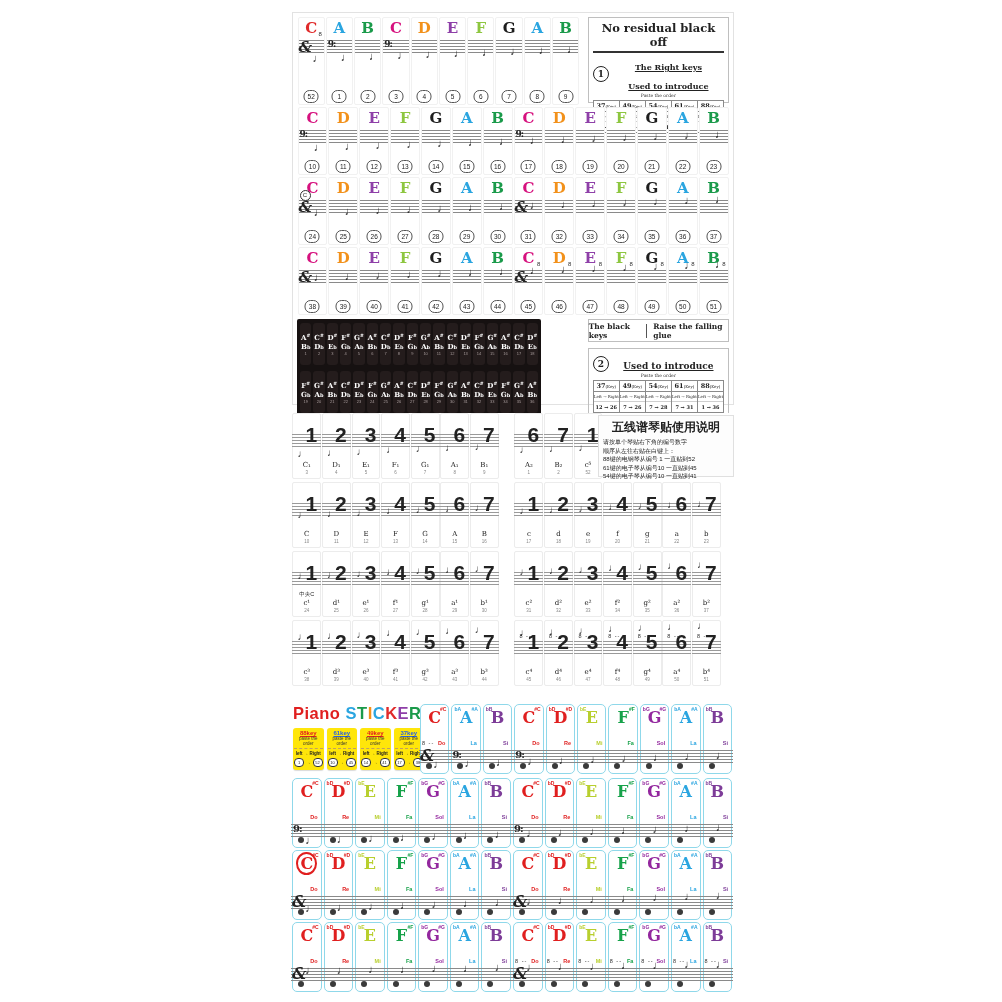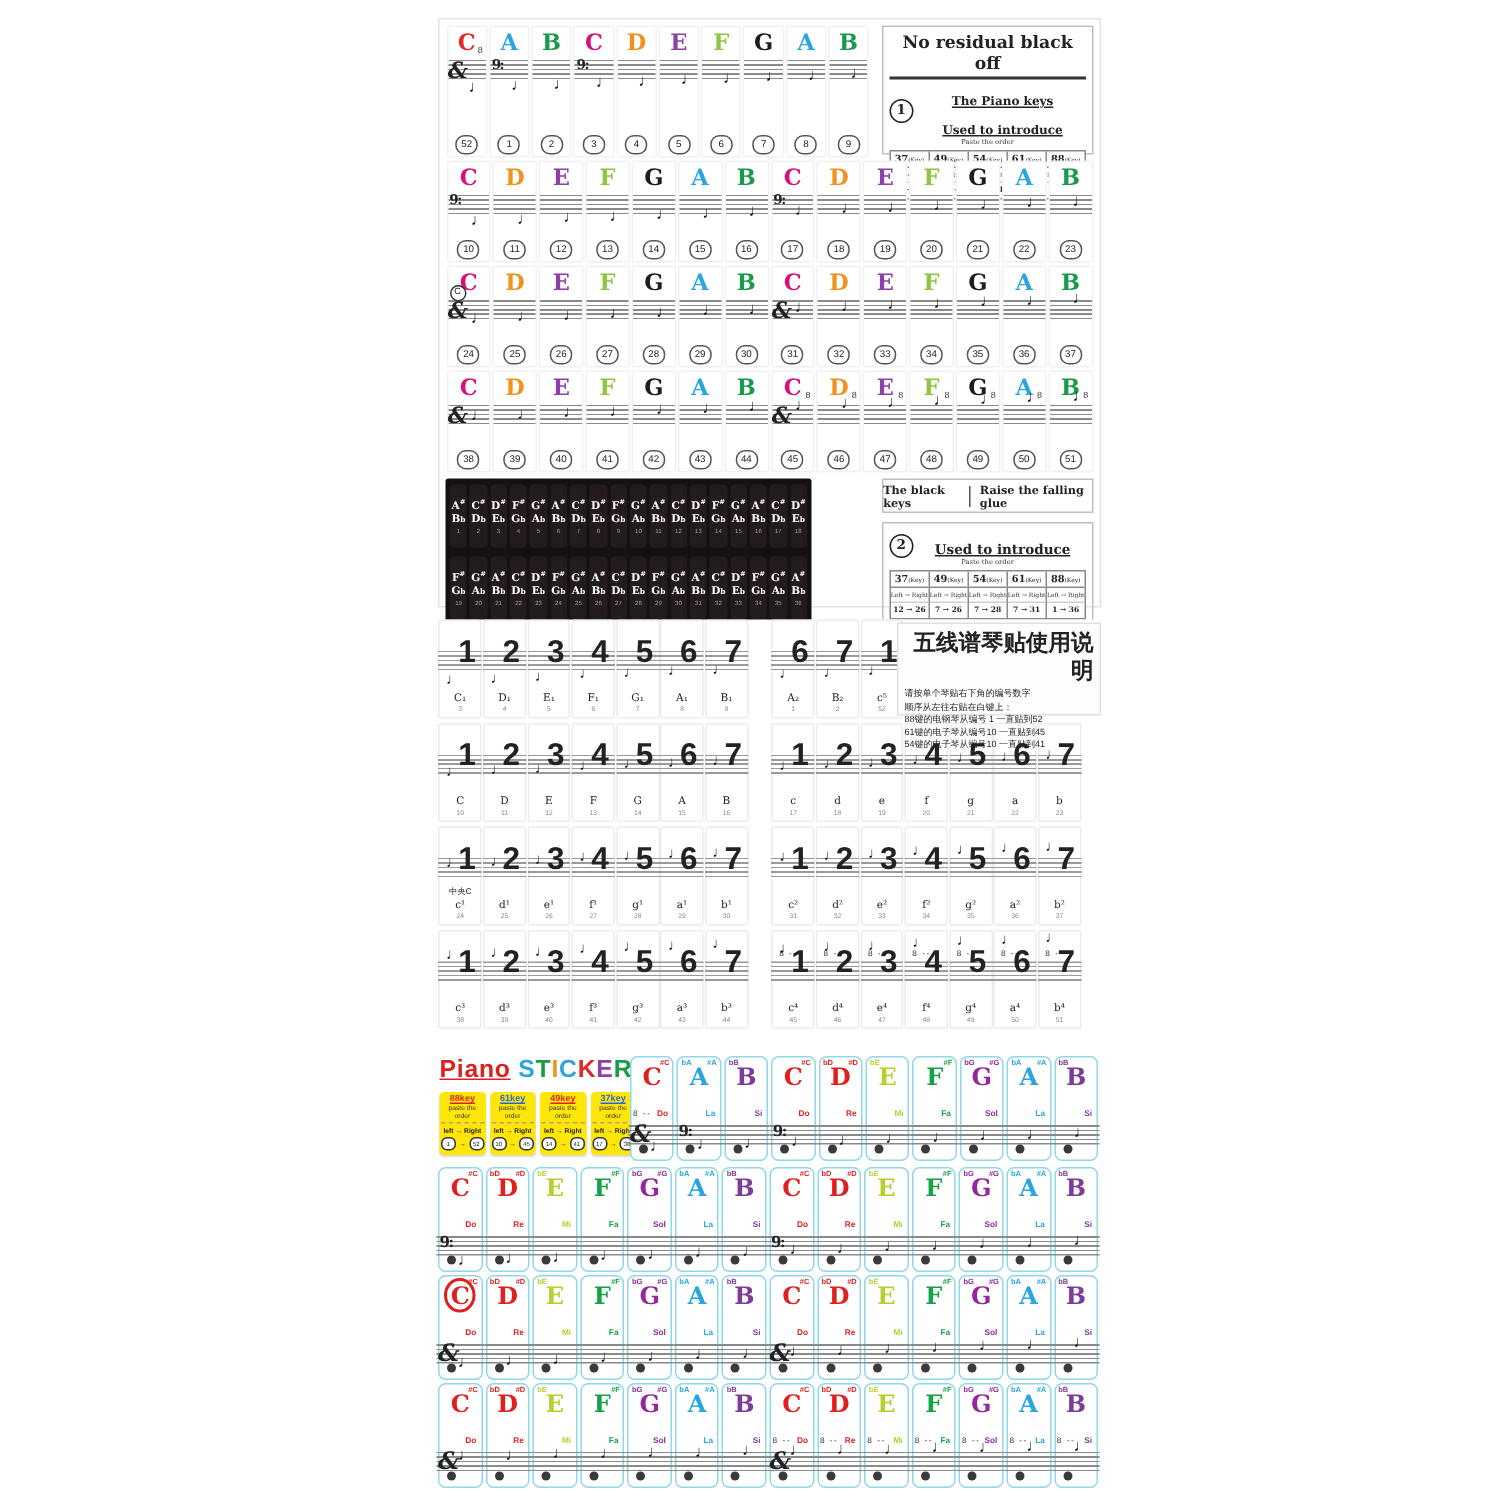--- a/index.html
+++ b/index.html
@@ -57,21 +57,21 @@
   .mgap{width:15px;}
   .mcell{position:relative;width:26.8px;height:64px;border:1px solid #ececec;background:#fff;margin:0 .4px;border-radius:2px;}
   .mstaff{position:absolute;left:-1px;right:-1px;top:20px;height:13px;background:repeating-linear-gradient(to bottom,#9a9a9a 0 1px,transparent 1px 3px);}
   .mnum{position:absolute;right:3px;top:10px;font-size:21px;font-weight:bold;line-height:22px;color:#222;}
   .mnote{position:absolute;left:4px;font-size:10px;line-height:0;color:#111;}
   .m8{position:absolute;left:4px;top:12px;font-size:5.5px;color:#333;letter-spacing:1px;}
   .mlabel{position:absolute;bottom:9px;width:100%;text-align:center;font-family:"DejaVu Serif",serif;font-size:7px;color:#222;}
   .mpos{position:absolute;bottom:3px;width:100%;text-align:center;font-size:4.5px;color:#888;}
   .mmc{position:absolute;bottom:18px;width:100%;text-align:center;font-size:5.5px;color:#222;}
   .instr{position:absolute;right:0;top:2px;width:136px;height:62px;border:1px solid #e0e0e0;background:#fdfdfd;padding:3px 4px;box-sizing:border-box;}
-  .instr-title{font-weight:bold;font-size:15px;text-align:right;margin-bottom:2px;}
+  .instr-title{font-weight:bold;font-size:12px;text-align:center;margin-bottom:2px;}
   .instr-line{font-size:6px;line-height:8.6px;color:#222;}
   
   .s3{left:291px;top:700px;width:442px;height:294px;}
   .s3head{position:absolute;left:2px;top:4px;width:126px;height:70px;}
   .s3title{font-weight:bold;font-size:16.5px;letter-spacing:.5px;white-space:nowrap;}
   .kbgrid{display:flex;gap:3px;margin-top:5px;}
   .kbox{flex:1;background:#ffe60a;border-radius:3px;padding:2px 1px 3px;text-align:center;box-shadow:0 1px 1px rgba(0,0,0,.15);}
   .kbl{font-weight:bold;font-size:6px;text-decoration:underline;}
   .kbt{font-size:4.5px;color:#333;border-bottom:1px dashed #c0a060;padding-bottom:2px;margin-bottom:2px;}
   .kbd{font-size:4.5px;color:#222;font-weight:bold;}
@@ -172,21 +172,21 @@
               <span class="note" style="left: 55%; top: 9px;">♩</span>
             </div>
             <div class="wnum">9</div>
           </div>
         </div>
       <div class="iw">
         <div class="glue">No residual black off</div>
         <div class="intro">
           <span class="badge">1</span>
           <span class="introtxt">
-            <span class="il">The Piano keys</span><br>
+            <span class="il">The Right keys</span><br>
             <span class="il">Used to introduce</span>
           </span>
         </div>
         <div class="ordnote">Paste the order</div>
         <div id="iw-table" class="keytable">
             <div class="kcol">
               <div class="khead">37<span class="unit">(Key)</span></div>
               <div class="kdir">Left → Right</div>
               <div class="krange">17 → 38</div>
             </div>
@@ -1171,21 +1171,21 @@
           <div class="instr-line">88键的电钢琴从编号 1 一直贴到52</div>
           <div class="instr-line">61键的电子琴从编号10 一直贴到45</div>
           <div class="instr-line">54键的电子琴从编号10 一直贴到41</div>
         </div>
     </div>
   </section>
 
   <section class="sheet s3">
     <div class="s3head">
       <div class="s3title">
-        <span id="s3w1" style="color: rgb(224, 31, 31); text-decoration: underline;">Piano</span>
+        <span id="s3w1" style="color: rgb(224, 31, 31);">Piano</span>
         <span id="s3w2"><span style="color: rgb(42, 165, 224);">S</span><span style="color: rgb(26, 154, 74);">T</span><span style="color: rgb(242, 145, 27);">I</span><span style="color: rgb(42, 165, 224);">C</span><span style="color: rgb(224, 42, 42);">K</span><span style="color: rgb(142, 63, 168);">E</span><span style="color: rgb(26, 154, 74);">R</span><span style="color: rgb(224, 42, 42);">S</span></span>
       </div>
       <div id="kbgrid" class="kbgrid">
           <div class="kbox">
             <div class="kbl" style="color: rgb(224, 31, 31);">88key</div>
             <div class="kbt">paste the order</div>
             <div class="kbd">left → Right</div>
             <div class="kbi">
               <span class="kcirc">1</span>
               <span>→</span>

